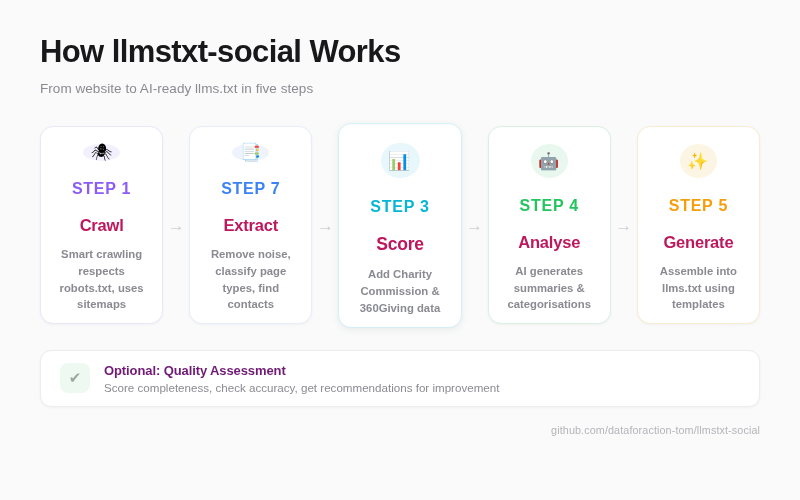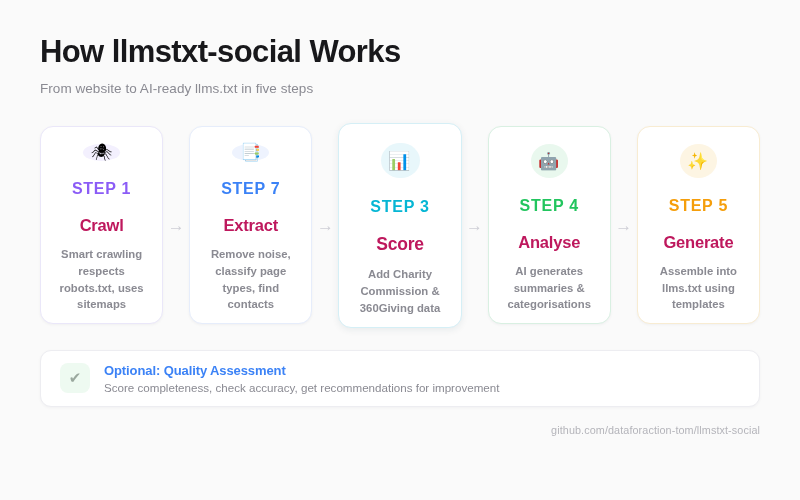--- a/index.html
+++ b/index.html
@@ -130,21 +130,21 @@
     display: flex;
     align-items: center;
     justify-content: center;
     font-size: 15px;
     flex: 0 0 30px;
   }
   .banner-text { margin-left: 14px; }
   .banner-title {
     font-size: 13px;
     font-weight: bold;
-    color: #3b82f6;
+    color: #701a75;
     letter-spacing: -0.1px;
   }
   .banner-sub {
     margin-top: 3px;
     font-size: 11.6px;
     color: #8a8a92;
   }
 
   
   .footer {

